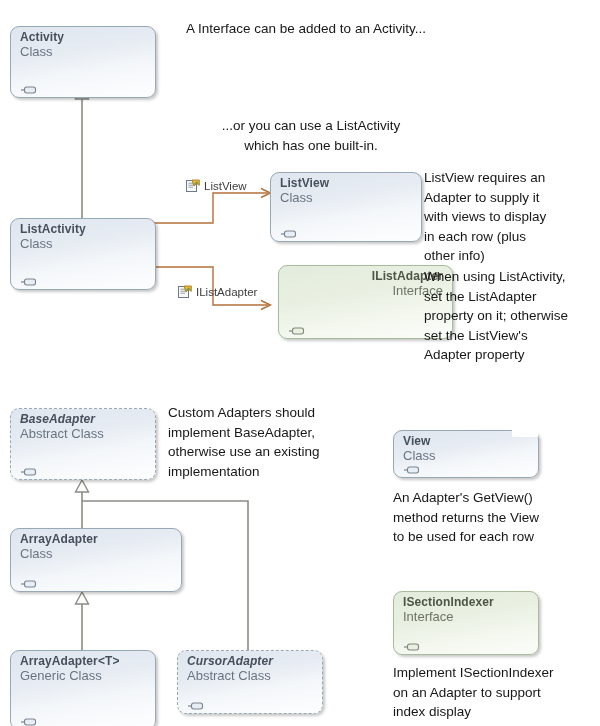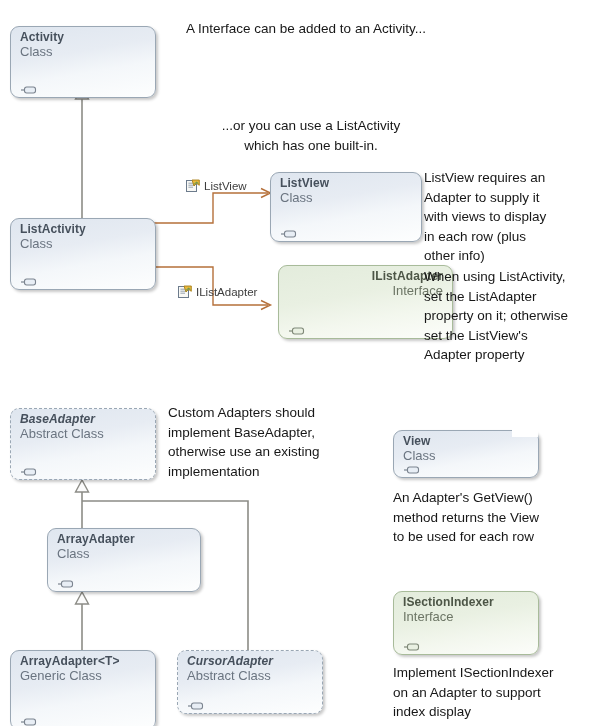--- a/index.html
+++ b/index.html
@@ -183,21 +183,21 @@
         <svg width="17" height="8" viewBox="0 0 17 8">
             <path d="M1 4 H4" stroke="#7b848f" stroke-width="1.2" fill="none"></path>
             <rect x="4.5" y="1" width="11" height="6" rx="2.2" fill="#e8eef5" stroke="#7b848f" stroke-width="1.1"></rect>
           </svg>
       </span>
     </div>
   </div>
 
   <div class="artifact" style="left:512px;top:414px;width:26px;height:23px;"></div>
 
-  <div class="node cls" style="left:10px;top:528px;width:154px;height:64px;margin-left:37px;">
+  <div class="node cls" style="left:10px;top:528px;width:172px;height:64px;">
     <div class="inner">
       <div class="nm">ArrayAdapter</div>
       <div class="kind">Class</div>
       <span class="pill">
         <svg width="17" height="8" viewBox="0 0 17 8">
             <path d="M1 4 H4" stroke="#7b848f" stroke-width="1.2" fill="none"></path>
             <rect x="4.5" y="1" width="11" height="6" rx="2.2" fill="#e8eef5" stroke="#7b848f" stroke-width="1.1"></rect>
           </svg>
       </span>
     </div>

